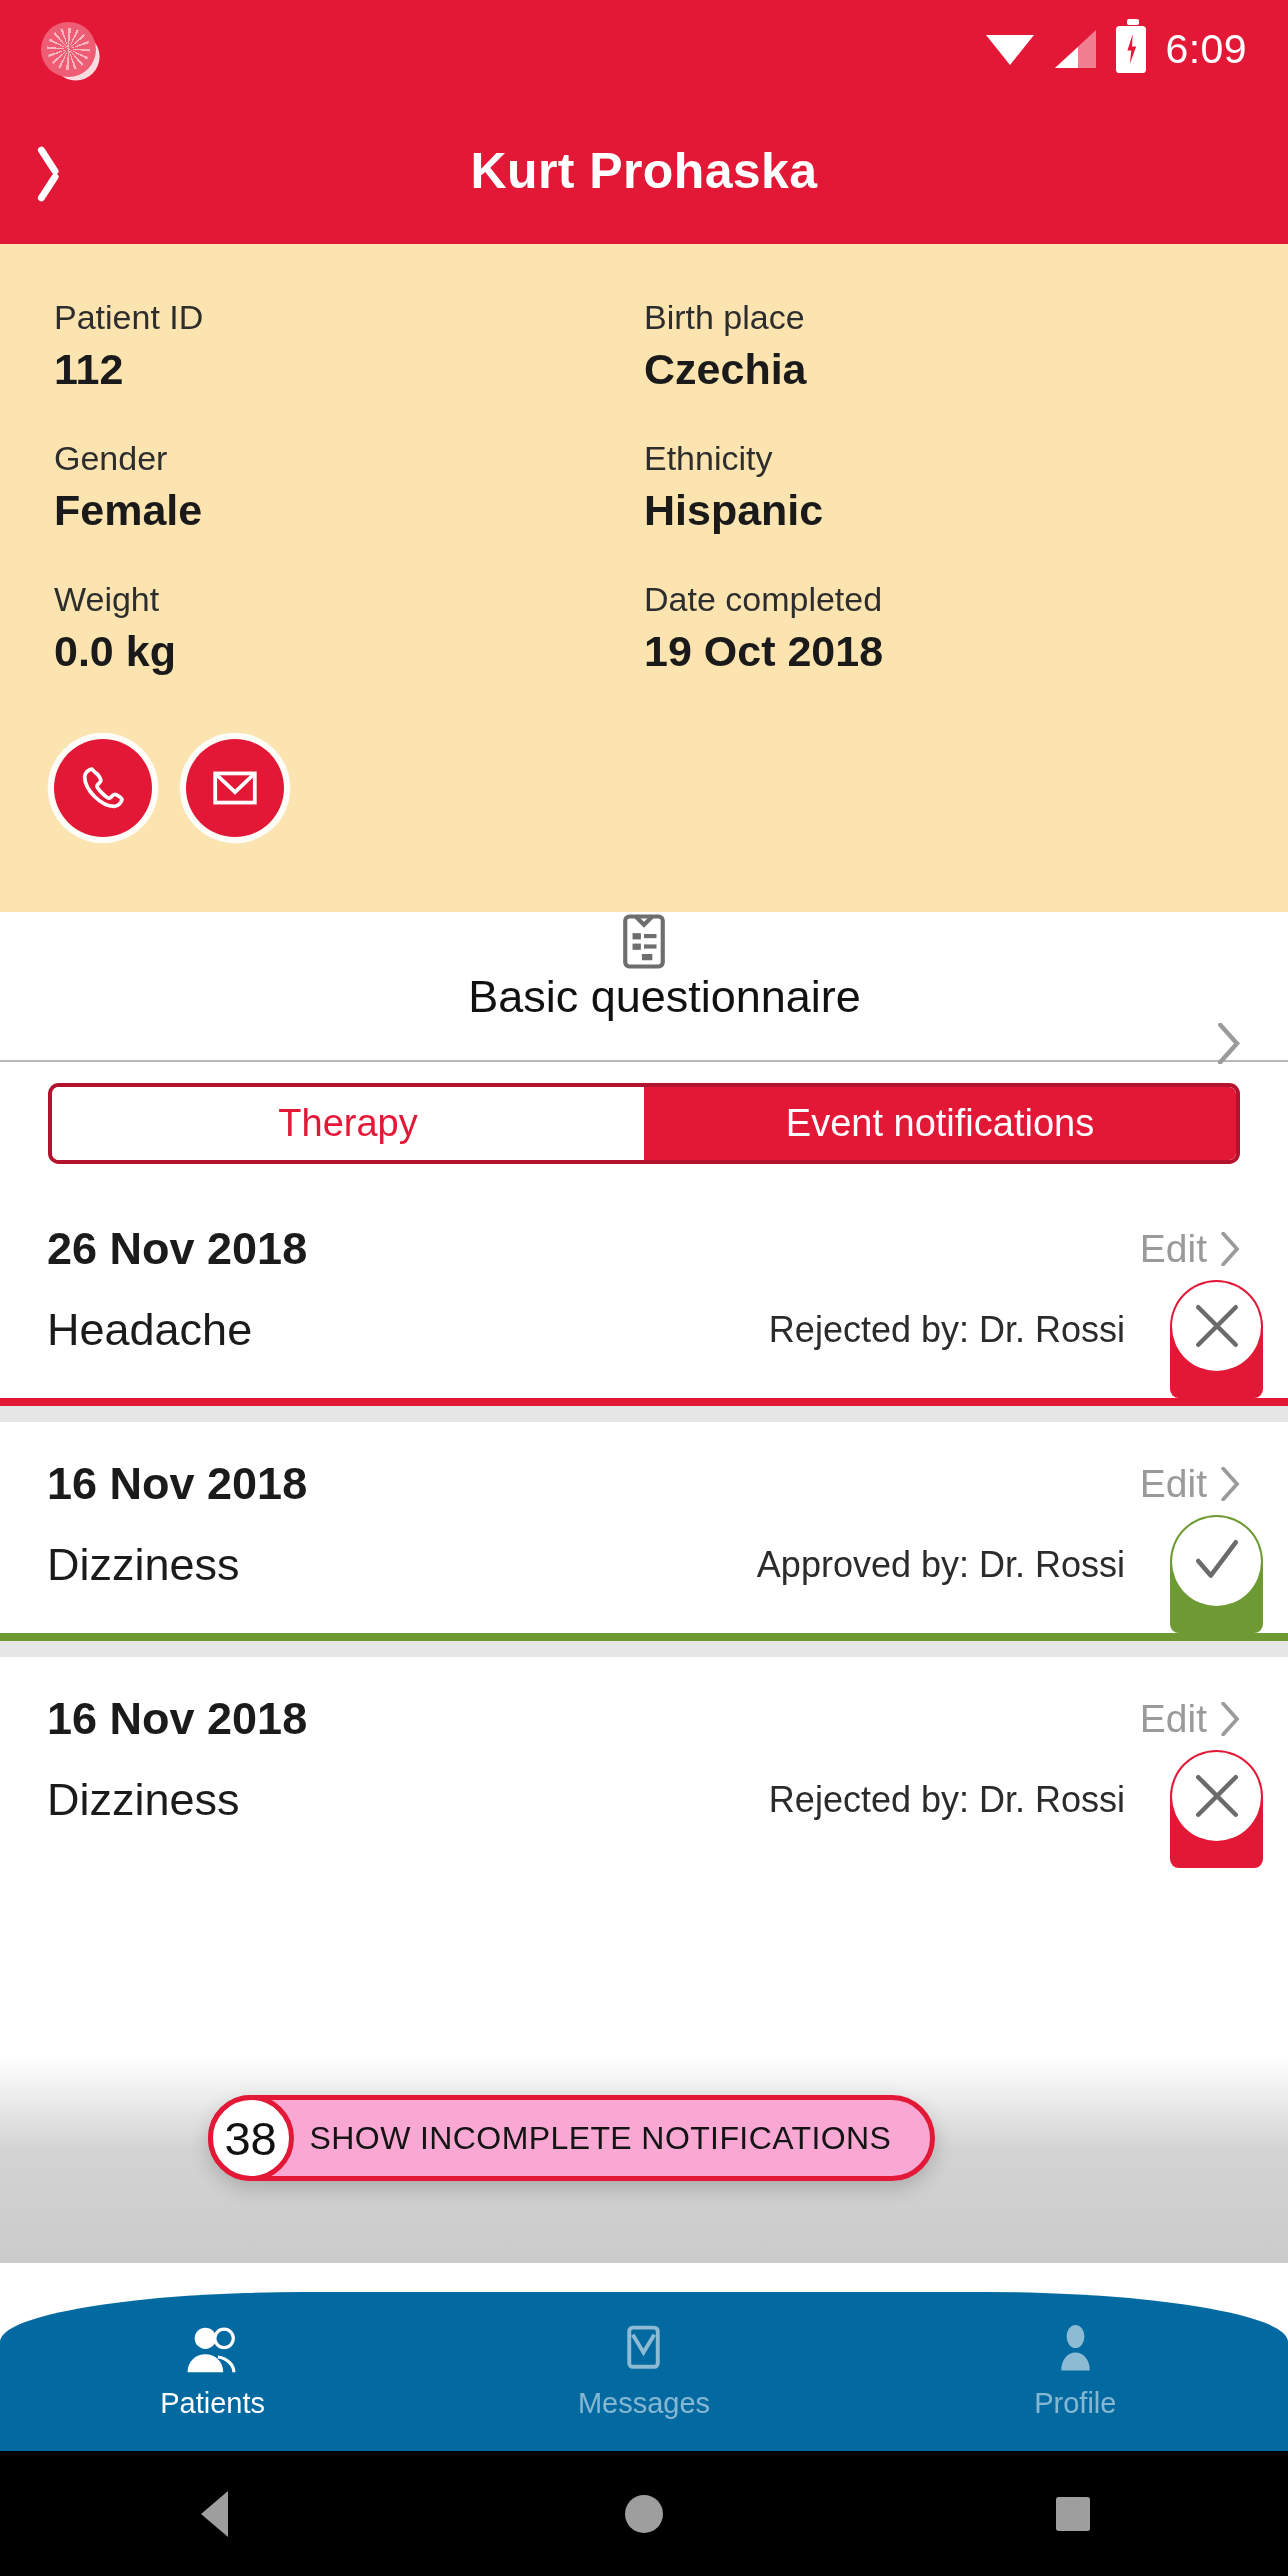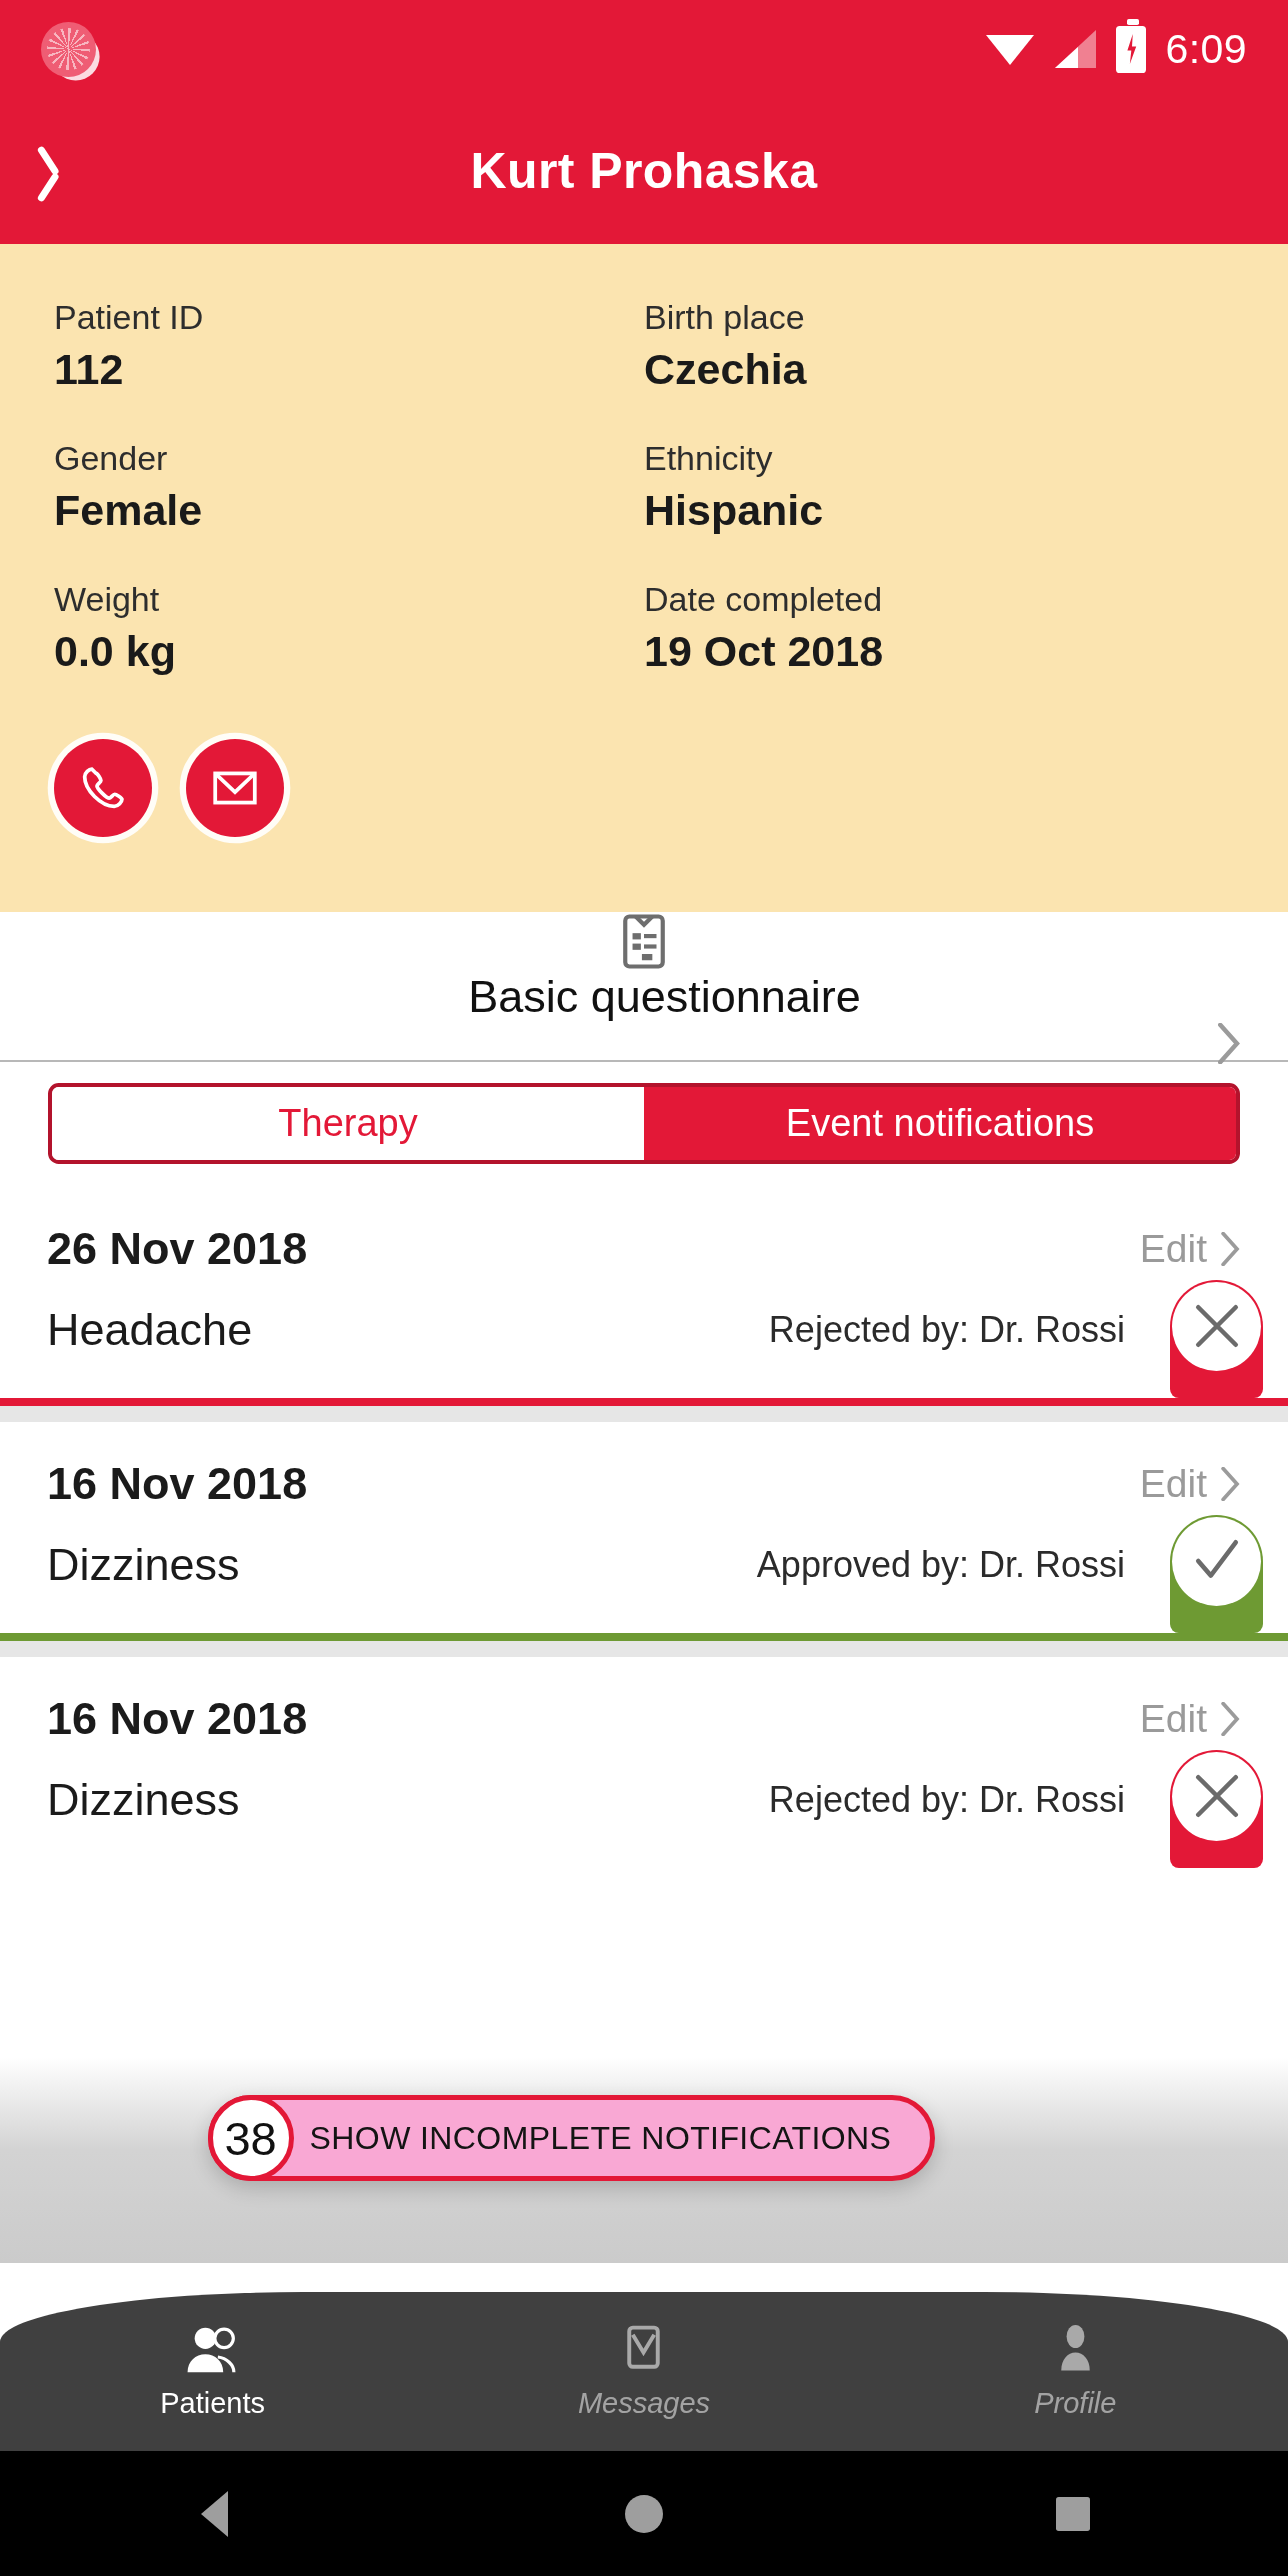--- a/index.html
+++ b/index.html
@@ -180,31 +180,31 @@
   
   .scrim{
     position:absolute; left:0; right:0; top:2057px; height:206px;
     background:linear-gradient(to bottom, rgba(190,190,190,0) 0%, rgba(175,175,175,0.55) 45%, rgba(190,190,190,0.8) 100%);
     z-index:20; pointer-events:none;
   }
 
   
   .bottomnav{
     position:absolute; left:0; bottom:125px; width:1288px; height:159px;
-    background:#404040; display:flex; align-items:center; z-index:40;
+    background:#0369a1; display:flex; align-items:center; z-index:40;
     border-radius:304px 304px 0 0 / 50px 50px 0 0;
     gap:6px;
   }
   .nav-item{
     flex:1; display:flex; flex-direction:column; align-items:center; gap:12.5px;
   }
   .nav-item svg{ width:57px;height:52px; }
   .nav-label{ font-size:29px; }
   .nav-item.active .nav-label{ color:#fff; }
-  .nav-item.dim .nav-label{ color:rgba(255,255,255,0.52);font-style:italic; }
+  .nav-item.dim .nav-label{ color:rgba(255,255,255,0.52); }
 
   
   .androidnav{
     position:absolute; left:0; bottom:0; width:1288px; height:125px;
     background:#000; display:flex; align-items:center; z-index:50;
   }
   .an-item{ flex:1; display:flex; align-items:center; justify-content:center; }
   .an-back{
     width:0;height:0;
     border-top:23px solid transparent; border-bottom:23px solid transparent;

